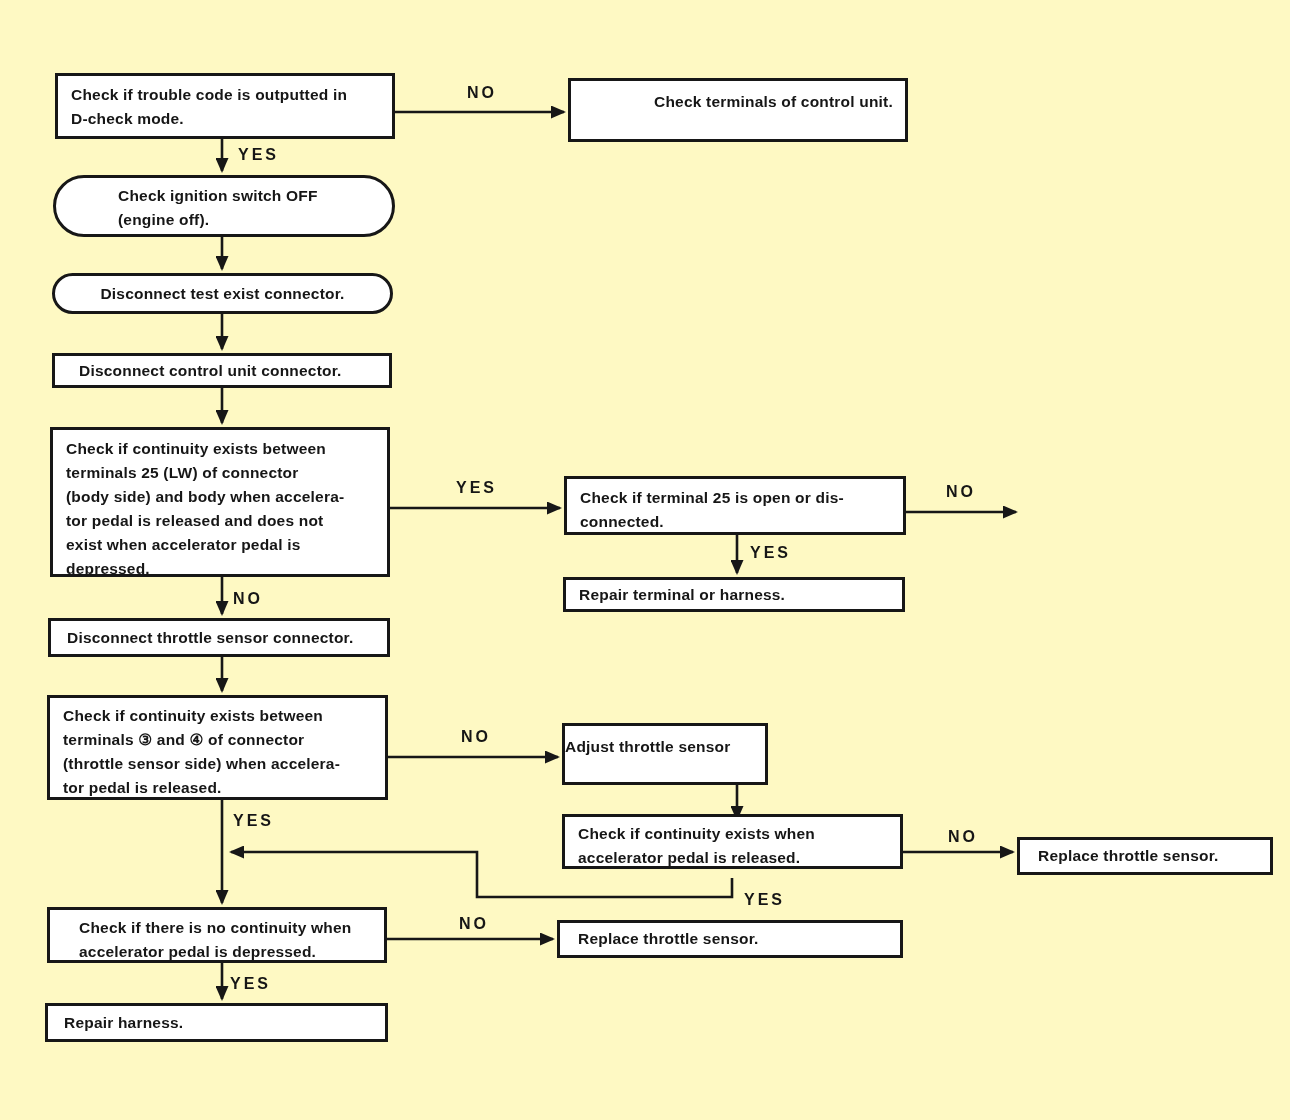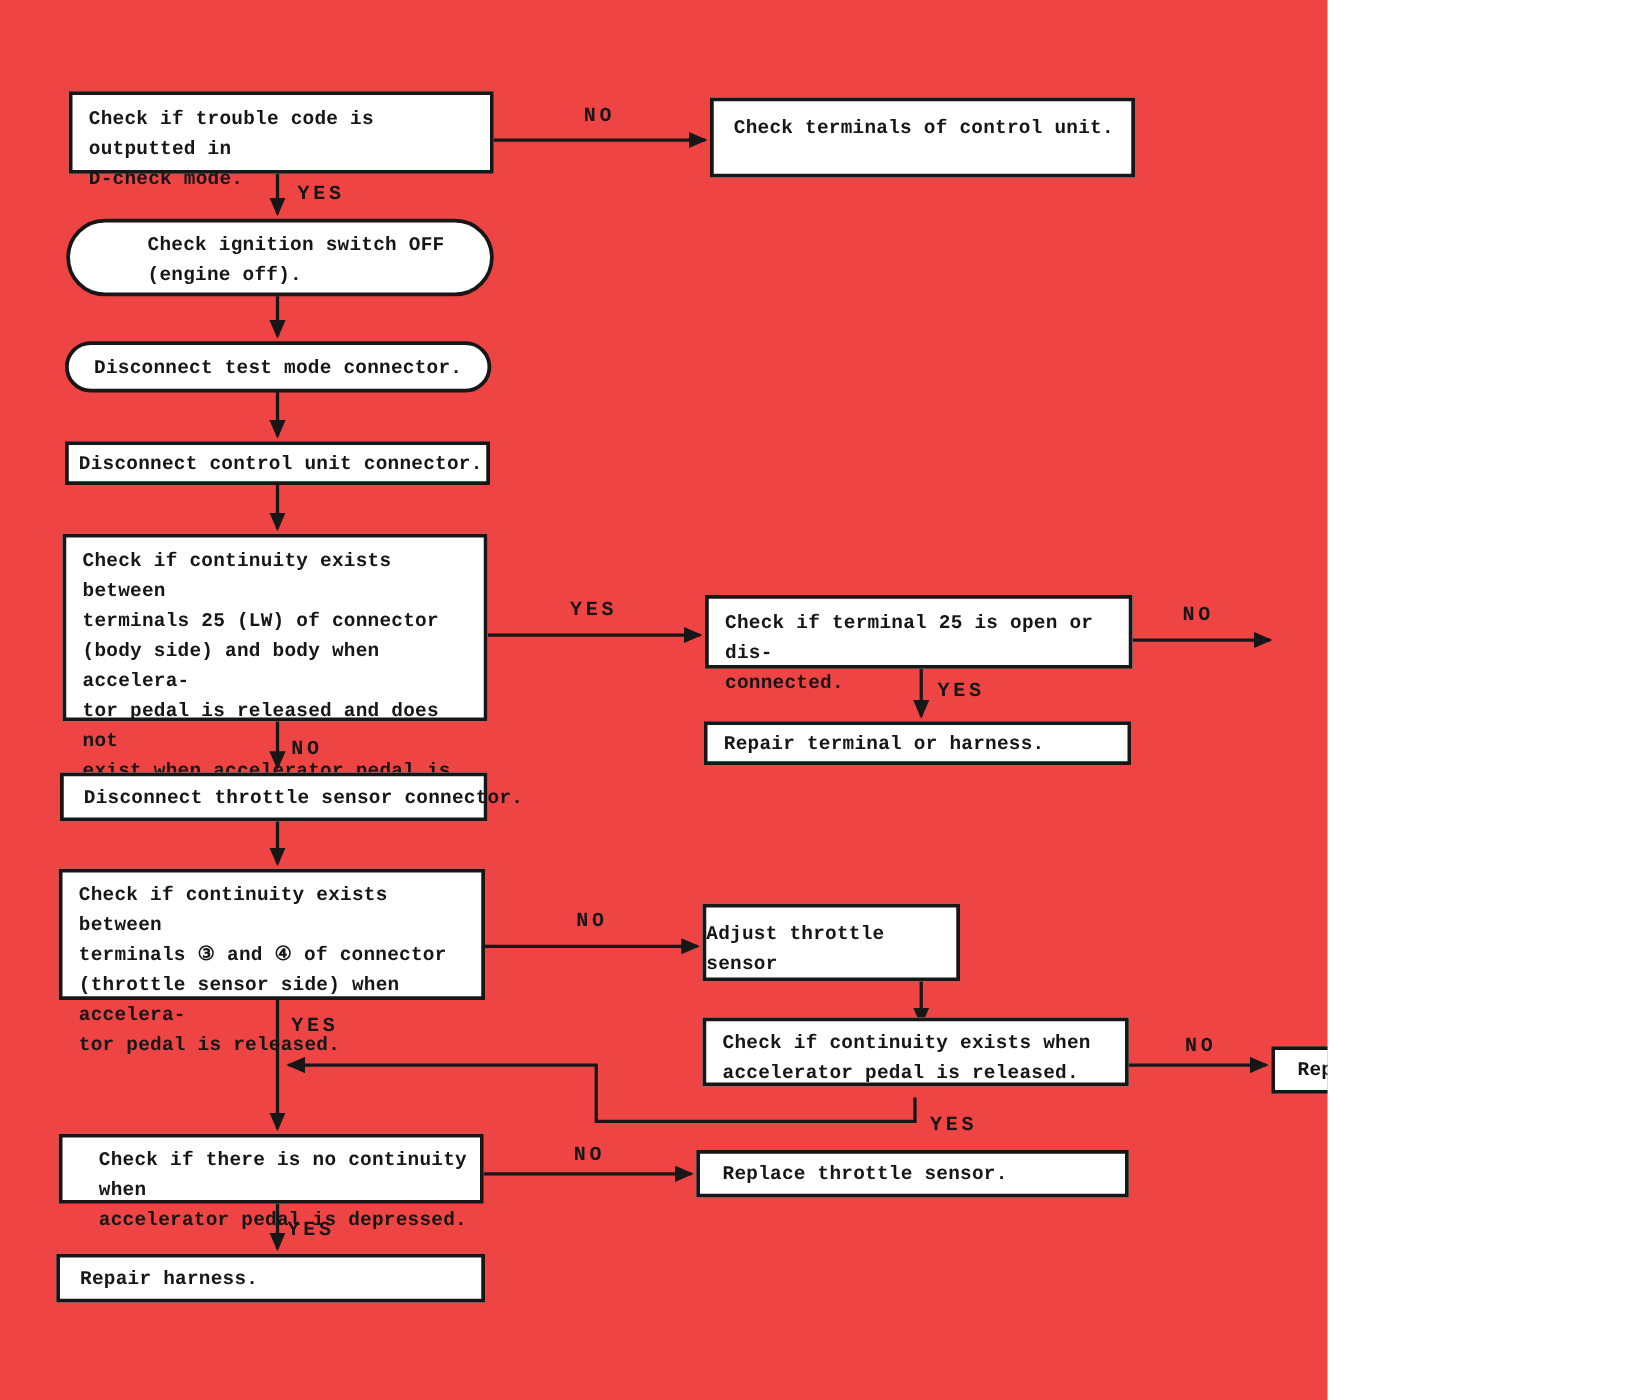--- a/index.html
+++ b/index.html
@@ -1,20 +1,20 @@
 <!DOCTYPE html>
 <html><head>
 <meta charset="utf-8">
 <style>
   html,body{margin:0;padding:0;background:#ffffff;}
   #canvas{
     position:relative;
-    width:1062px;height:1120px;
-    background:#ef4444;
-    font-family:Liberation Mono, monospace;
+    width:1290px;height:1120px;
+    background:#fef9c3;
+    font-family:Liberation Sans, sans-serif;
     color:#161616;
     overflow:hidden;
   }
   #wires{position:absolute;top:0;left:0;width:1314px;height:1120px;}
   .node{
     position:absolute;
     box-sizing:border-box;
     border:3px solid #171717;
     background:#ffffff;
     font-size:15.5px;
@@ -62,28 +62,28 @@
       <path d="M732,878 V897 H477 V852 H231" marker-end="url(#arr)"></path>
       <path d="M222,800 V903" marker-end="url(#arr)"></path>
       <path d="M387,939 H553" marker-end="url(#arr)"></path>
       <path d="M222,963 V999" marker-end="url(#arr)"></path>
     </g>
   </svg>
 
   <div class="node" style="left:55px;top:73px;width:340px;height:66px;padding:7px 12px 0 13px;">Check if trouble code is outputted in
 D-check mode.</div>
 
-  <div class="node" style="left:568px;top:78px;width:340px;height:64px;padding:9px 12px 4px 16px;">Check terminals of control unit.</div>
+  <div class="node" style="left:568px;top:78px;width:340px;height:64px;padding:9px 12px 4px 16px;text-align:right;">Check terminals of control unit.</div>
 
   <div class="node stadium" style="left:53px;top:175px;width:342px;height:62px;padding:6px 12px 0 62px;">Check ignition switch OFF
 (engine off).</div>
 
-  <div class="node pill" style="left:52px;top:273px;width:341px;height:41px;">Disconnect test mode connector.</div>
+  <div class="node pill" style="left:52px;top:273px;width:341px;height:41px;">Disconnect test exist connector.</div>
 
-  <div class="node single" style="left:52px;top:353px;width:340px;height:35px;padding-left:8px;">Disconnect control unit connector.</div>
+  <div class="node single" style="left:52px;top:353px;width:340px;height:35px;padding-left:24px;">Disconnect control unit connector.</div>
 
   <div class="node" style="left:50px;top:427px;width:340px;height:150px;padding:7px 8px 0 13px;">Check if continuity exists between
 terminals 25 (LW) of connector
 (body side) and body when accelera-
 tor pedal is released and does not
 exist when accelerator pedal is
 depressed.</div>
 
   <div class="node" style="left:564px;top:476px;width:342px;height:59px;padding:7px 10px 0 13px;">Check if terminal 25 is open or dis-
 connected.</div>

